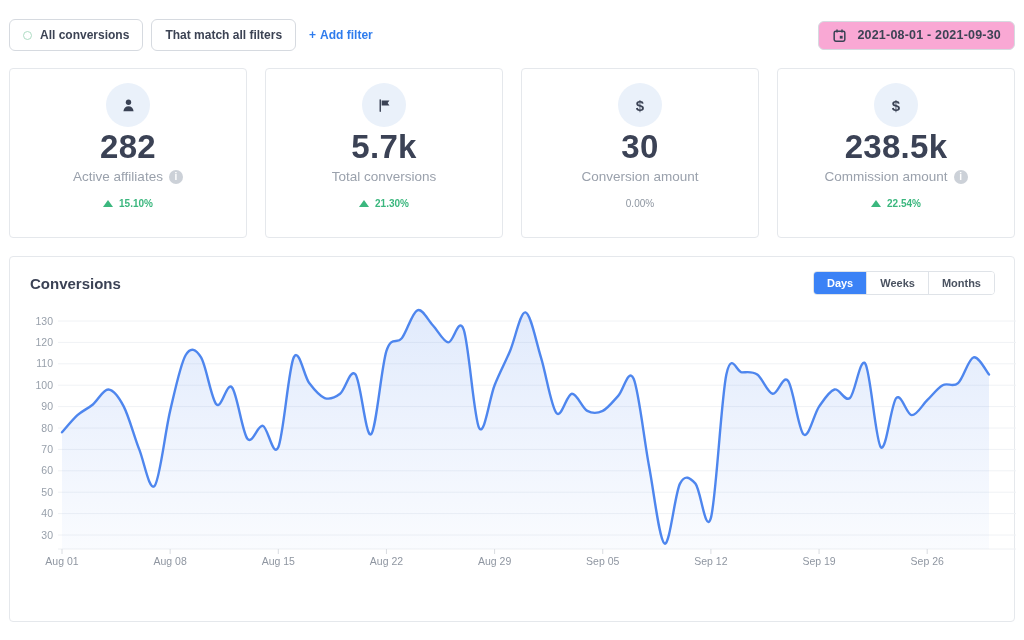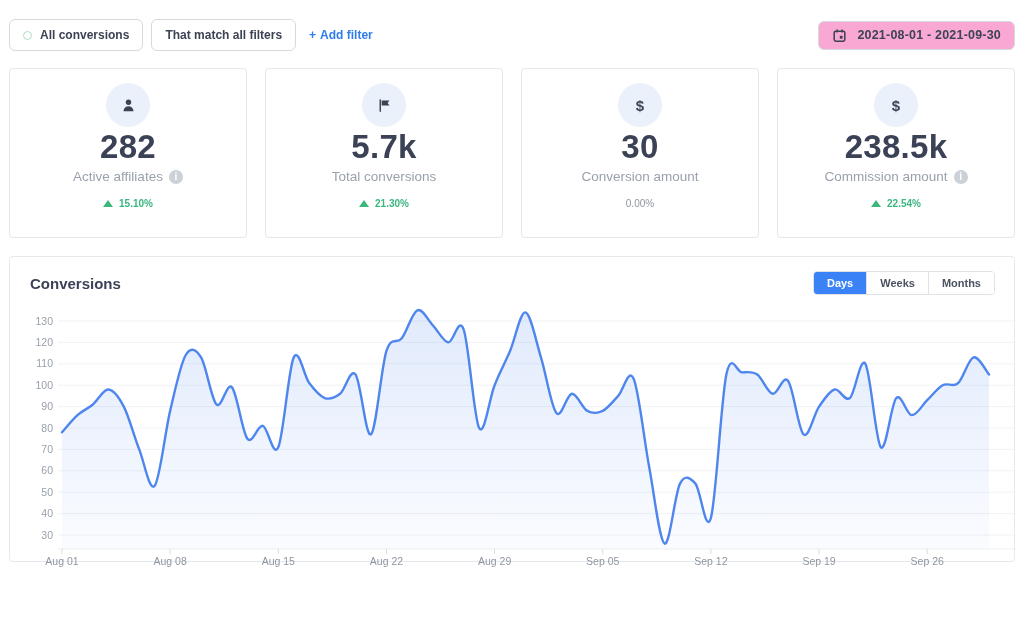--- a/index.html
+++ b/index.html
@@ -28,21 +28,21 @@
   .stat-value { margin-top:0; font-size:33px; line-height:40px; font-weight:700; color:#3b4255; letter-spacing:.3px; }
   .stat-label { margin-top:2px; display:flex; align-items:center; gap:6px; font-size:13.5px; color:#9aa1ac; }
   .info-dot { width:14px; height:14px; border-radius:50%; background:#ccd1d8; color:#fff; font-size:10px;
               font-weight:700; display:flex; align-items:center; justify-content:center; }
   .stat-delta { margin-top:14px; display:flex; align-items:center; gap:6px; font-size:10px; font-weight:700; color:#3bb77e; }
   .stat-delta.neutral { color:#8e96a1; font-weight:400;justify-content:center; }
   .tri-up { width:0; height:0; border-left:5px solid transparent; border-right:5px solid transparent;
             border-bottom:7px solid #3bb77e; }
 
   
-  .chart-card { margin-top:18px; height:306px; background:#fff; border:1px solid #e5e8ec;
+  .chart-card { margin-top:18px; height:366px; background:#fff; border:1px solid #e5e8ec;
                 border-radius:4px; position:relative; }
   .chart-header { display:flex; justify-content:space-between; align-items:center; padding:14px 19px 0 20px; }
   .chart-title { font-size:15px; font-weight:700; color:#3b4255; }
   .tab-group { display:flex; border:1px solid #dfe3e8; border-radius:4px; overflow:hidden; }
   .tab { padding:5px 13px; font-size:11px; font-weight:700; color:#4a5260; background:#fff;
          border-left:1px solid #dfe3e8; cursor:pointer; }
   .tab:first-child { border-left:none; }
   .tab.active { background:#3b82f6; color:#fff; }
   .chart-svg { position:absolute; left:20px; top:44px; }
 </style>

